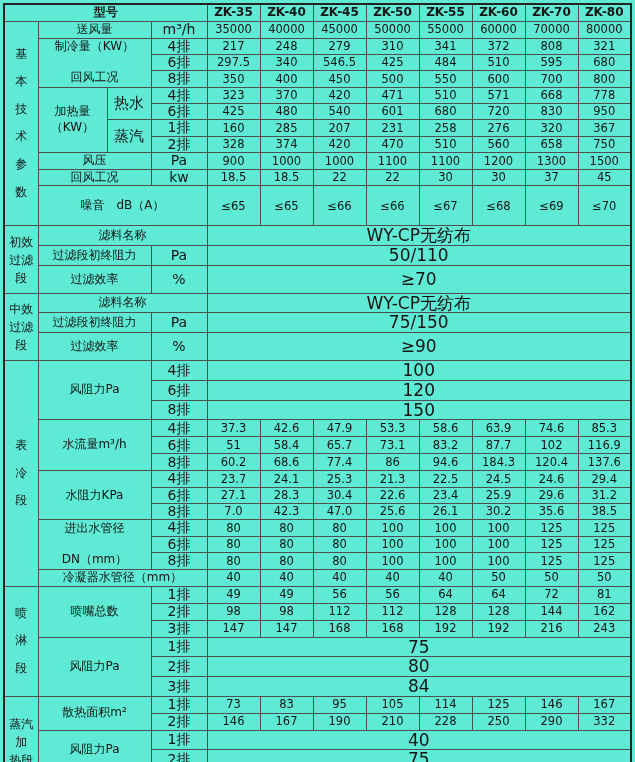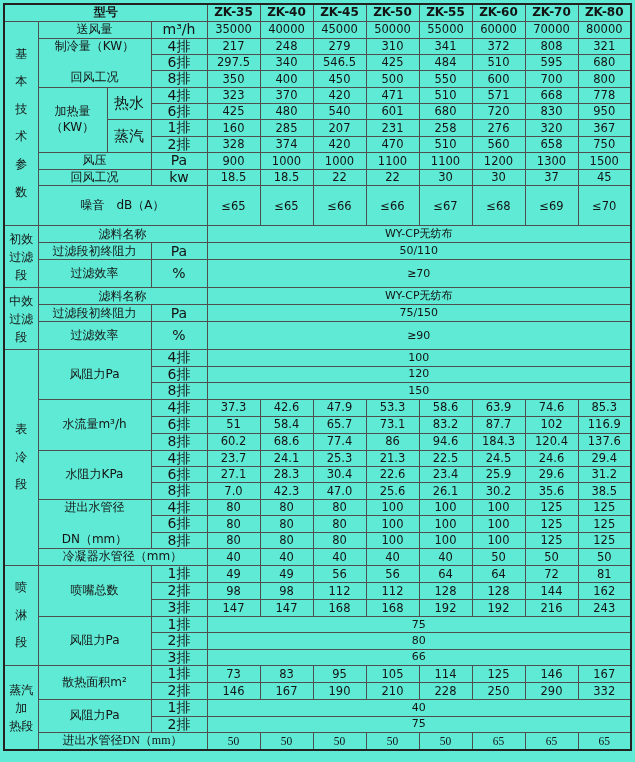--- a/index.html
+++ b/index.html
@@ -8,21 +8,21 @@
   table{border-collapse:collapse;table-layout:fixed;width:629px;border:2px solid #222;}
   td{border:1px solid #4f4f4f;text-align:center;vertical-align:middle;padding:0 1px;
      font-size:11.5px;line-height:1.1;overflow:hidden;white-space:nowrap;}
   td.hdr{font-weight:bold;font-size:12px;}
   td.lbl{font-size:12px;white-space:pre-line;line-height:1.3;text-align:center;}
   td.sub{font-size:15px;}
   td.unit{font-size:14px;}
   td.sec{font-size:12px;white-space:pre-line;padding:0;}
   td.sec.spread{line-height:2.3;}
   td.sec.compact{line-height:1.5;font-family:Liberation Serif, serif;}
-  td.spanv{font-size:11px;}
+  td.spanv{font-size:17px;}
   tr{height:15px;}
   tr.rh17{height:17px;}
   tr.rh18{height:18px;font-family:Liberation Serif, serif;}
   tr.rh28{height:28px;}
   tr.rh40{height:40px;}
 </style>
 </head>
 <body>
 
 <div class="page">
@@ -396,21 +396,21 @@
           <td class="lbl" colspan="2" rowspan="3">风阻力Pa</td>
           <td class="unit">1排</td>
           <td class="spanv" colspan="8">75</td>
         </tr>
         <tr>
           <td class="unit">2排</td>
           <td class="spanv" colspan="8">80</td>
         </tr>
         <tr>
           <td class="unit">3排</td>
-          <td class="spanv" colspan="8">66</td>
+          <td class="spanv" colspan="8">84</td>
         </tr>
         <tr class="rh17">
           <td class="sec compact" rowspan="5">蒸汽加
 热段</td>
           <td class="lbl" colspan="2" rowspan="2">散热面积m²</td>
           <td class="unit">1排</td>
           <td>73</td>
           <td>83</td>
           <td>95</td>
           <td>105</td>

